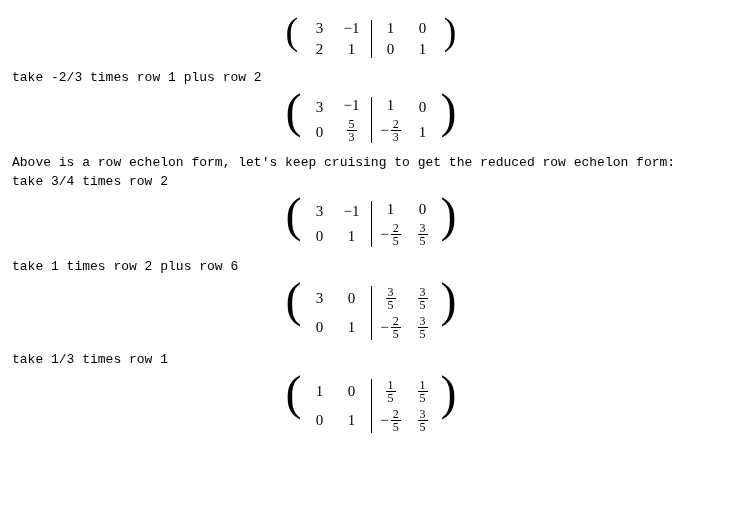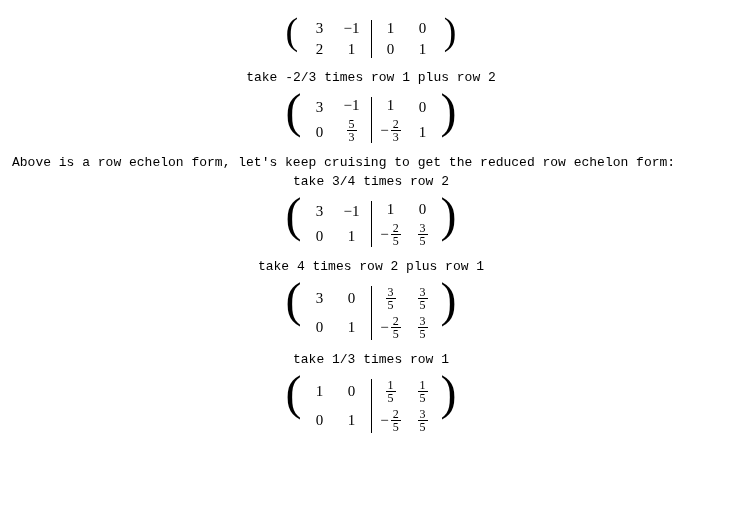--- a/index.html
+++ b/index.html
@@ -11,21 +11,20 @@
     box-sizing: border-box;
     color: #000;
     background: #fff;
   }
   .step-text {
     font-family: "Courier New", monospace;
     font-size: 13px;
     margin: 4px 0;
   }
   .indent {
-    text-align: center;
   }
   .matrix-container {
     text-align: center;
     margin: 6px 0;
   }
   .matrix {
     display: inline-block;
     position: relative;
     padding: 4px 14px;
     font-family: Georgia, "Times New Roman", serif;
@@ -169,21 +168,21 @@
               </span>
             </span></span>
         </div>
         <div class="matrix-col">
           <span class="matrix-cell">0</span>
           <span class="matrix-cell"><span class="frac"><span class="num">3</span><span class="den">5</span></span></span>
         </div>
       </div><span class="paren paren-right">)</span></div>
 </div>
 
-<div class="step-text indent">take 4 times row 2 plus row 1</div>
+<div class="step-text indent">take 1 times row 2 plus row 6</div>
 
 <div class="matrix-container">
   <div class="matrix tall"><span class="paren paren-left">(</span><div class="matrix-body">
         <div class="matrix-col">
           <span class="matrix-cell">3</span>
           <span class="matrix-cell">0</span>
         </div>
         <div class="matrix-col">
           <span class="matrix-cell">0</span>
           <span class="matrix-cell">1</span>

